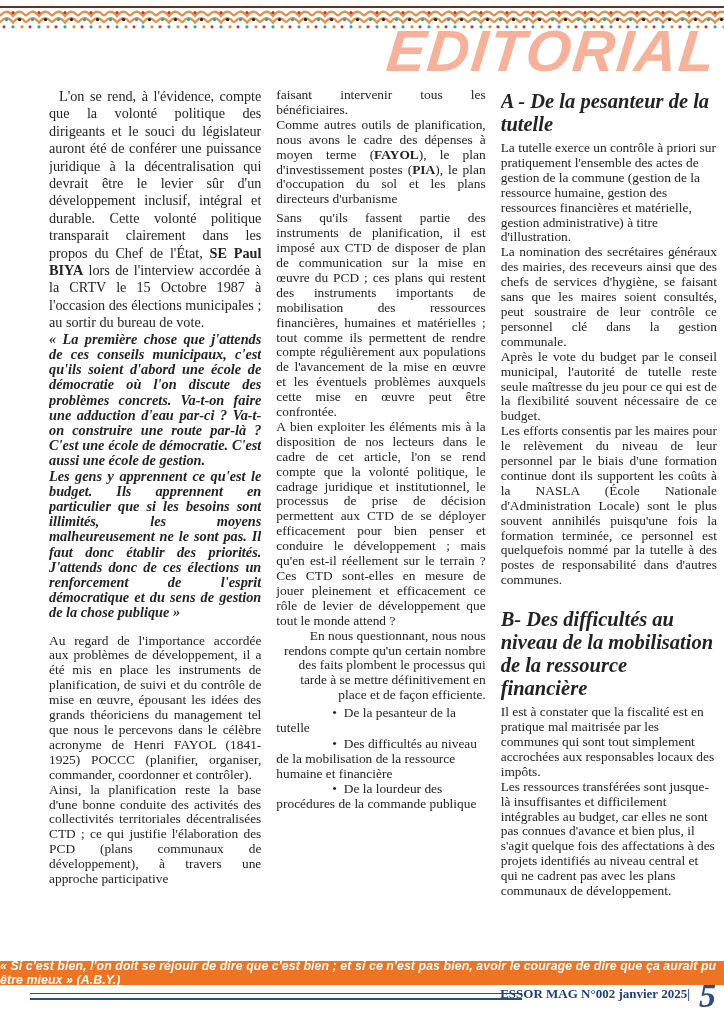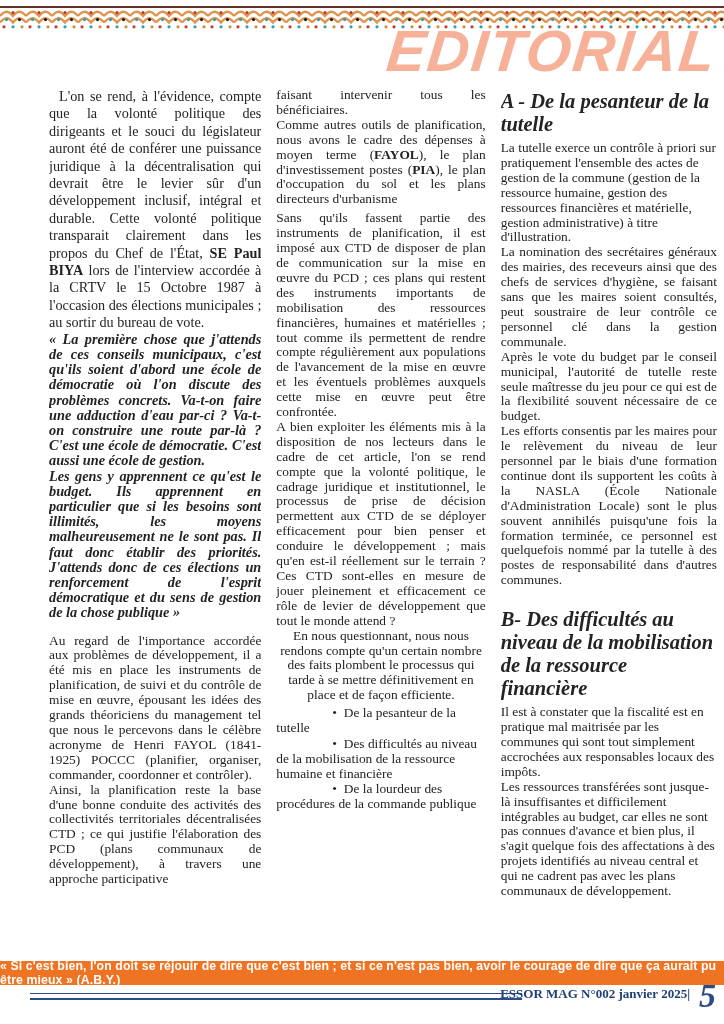--- a/index.html
+++ b/index.html
@@ -29,21 +29,21 @@
   .body-lg{ font-size:14.2px; line-height:17.4px; text-align:justify; text-indent:10px; }
   .quote  { font-size:14.3px; line-height:15.2px; font-weight:bold; font-style:italic; text-align:justify; }
   .heading{ font-size:20.5px; line-height:23px; font-weight:bold; font-style:italic; text-align:left; margin:2px 0 5px 0; }
   .bold   { font-weight:bold; }
   .bullets{ margin:2px 0 0 0; padding:0; list-style:none; font-size:13.4px; line-height:15.2px; }
   .bullets li { text-indent:56px; text-align:left; }
   .bullets li::before { content:"\2022\2002"; }
   .quote-bar {
     position:absolute; left:0; top:961px; width:724px; height:24px; background:#ee7322;
     display:flex; align-items:center; justify-content:center;
-    font-family:"Liberation Sans", sans-serif; font-weight:bold;
+    font-family:"Liberation Sans", sans-serif; font-style:italic; font-weight:bold;
     font-size:12.3px; color:#ffffff; letter-spacing:0.1px;
   }
   .footer-row { position:absolute; left:0; top:985px; width:724px; height:34px; }
   .navy-rule {
     position:absolute; left:30px; top:8px; width:492px; height:4px;
     border-top:1px solid #2b4c86; border-bottom:2px solid #2b4c86;
   }
   .mag-info {
     position:absolute; right:34px; top:1px;
     font-family:"Liberation Serif", serif; font-weight:bold;
@@ -86,21 +86,21 @@
         <p class="quote"><span>« La première chose que j'attends de ces conseils municipaux, c'est qu'ils soient d'abord une école de démocratie où l'on discute des problèmes concrets. Va-t-on faire une adduction d'eau par-ci ? Va-t-on construire une route par-là ? C'est une école de démocratie. C'est aussi une école de gestion.</span></p>
         <p class="quote"><span>Les gens y apprennent ce qu'est le budget. Ils apprennent en particulier que si les besoins sont illimités, les moyens malheureusement ne le sont pas. Il faut donc établir des priorités. J'attends donc de ces élections un renforcement de l'esprit démocratique et du sens de gestion de la chose publique »</span></p>
         <p class="body" style="margin-top: 13px;"><span>Au regard de l'importance accordée aux problèmes de développement, il a été mis en place les instruments de planification, de suivi et du contrôle de mise en œuvre, épousant les idées des grands théoriciens du management tel que nous le percevons dans le célèbre acronyme de Henri FAYOL (1841-1925) POCCC (planifier, organiser, commander, coordonner et contrôler).</span></p>
         <p class="body"><span>Ainsi, la planification reste la base d'une bonne conduite des activités des collectivités territoriales décentralisées CTD ; ce qui justifie l'élaboration des PCD (plans communaux de développement), à travers une approche participative</span></p>
       </div>
       <div class="col">
         <p class="body"><span>faisant intervenir tous les bénéficiaires.</span></p>
         <p class="body"><span>Comme autres outils de planification, nous avons le cadre des dépenses à moyen terme (</span><span class="bold">FAYOL</span><span>), le plan d'investissement postes (</span><span class="bold">PIA</span><span>), le plan d'occupation du sol et les plans directeurs d'urbanisme</span></p>
         <p class="body" style="margin-top: 4px;"><span>Sans qu'ils fassent partie des instruments de planification, il est imposé aux CTD de disposer de plan de communication sur la mise en œuvre du PCD ; ces plans qui restent des instruments importants de mobilisation des ressources financières, humaines et matérielles ; tout comme ils permettent de rendre compte régulièrement aux populations de l'avancement de la mise en œuvre et les éventuels problèmes auxquels cette mise en œuvre peut être confrontée.</span></p>
         <p class="body"><span>A bien exploiter les éléments mis à la disposition de nos lecteurs dans le cadre de cet article, l'on se rend compte que la volonté politique, le cadrage juridique et institutionnel, le processus de prise de décision permettent aux CTD de se déployer efficacement pour bien penser et conduire le développement ; mais qu'en est-il réellement sur le terrain ? Ces CTD sont-elles en mesure de jouer pleinement et efficacement ce rôle de levier de développement que tout le monde attend ?</span></p>
-        <p class="body" style="text-align: center;"><span>En nous questionnant, nous nous rendons compte qu'un certain nombre des faits plombent le processus qui tarde à se mettre définitivement en place et de façon efficiente.</span></p>
+        <p class="body" style="text-align: right;"><span>En nous questionnant, nous nous rendons compte qu'un certain nombre des faits plombent le processus qui tarde à se mettre définitivement en place et de façon efficiente.</span></p>
         <ul class="bullets">
           <li>De la pesanteur de la tutelle</li>
           <li>Des difficultés au niveau de la mobilisation de la ressource humaine et  financière</li>
           <li>De la lourdeur des procédures de la commande publique</li>
         </ul>
       </div>
       <div class="col">
         <p class="heading"><span>A - De la pesanteur de la tutelle</span></p>
         <p class="body" style="text-align: left;"><span>La tutelle exerce un contrôle à priori sur pratiquement l'ensemble des actes de gestion de la commune (gestion de la ressource humaine, gestion des ressources financières et matérielle, gestion administrative) à titre d'illustration.</span></p>
         <p class="body"><span>La nomination des secrétaires généraux  des mairies, des receveurs ainsi que des chefs de services d'hygiène, se faisant sans que les maires soient consultés, peut soustraire de leur contrôle ce personnel clé dans la gestion communale.</span></p>

